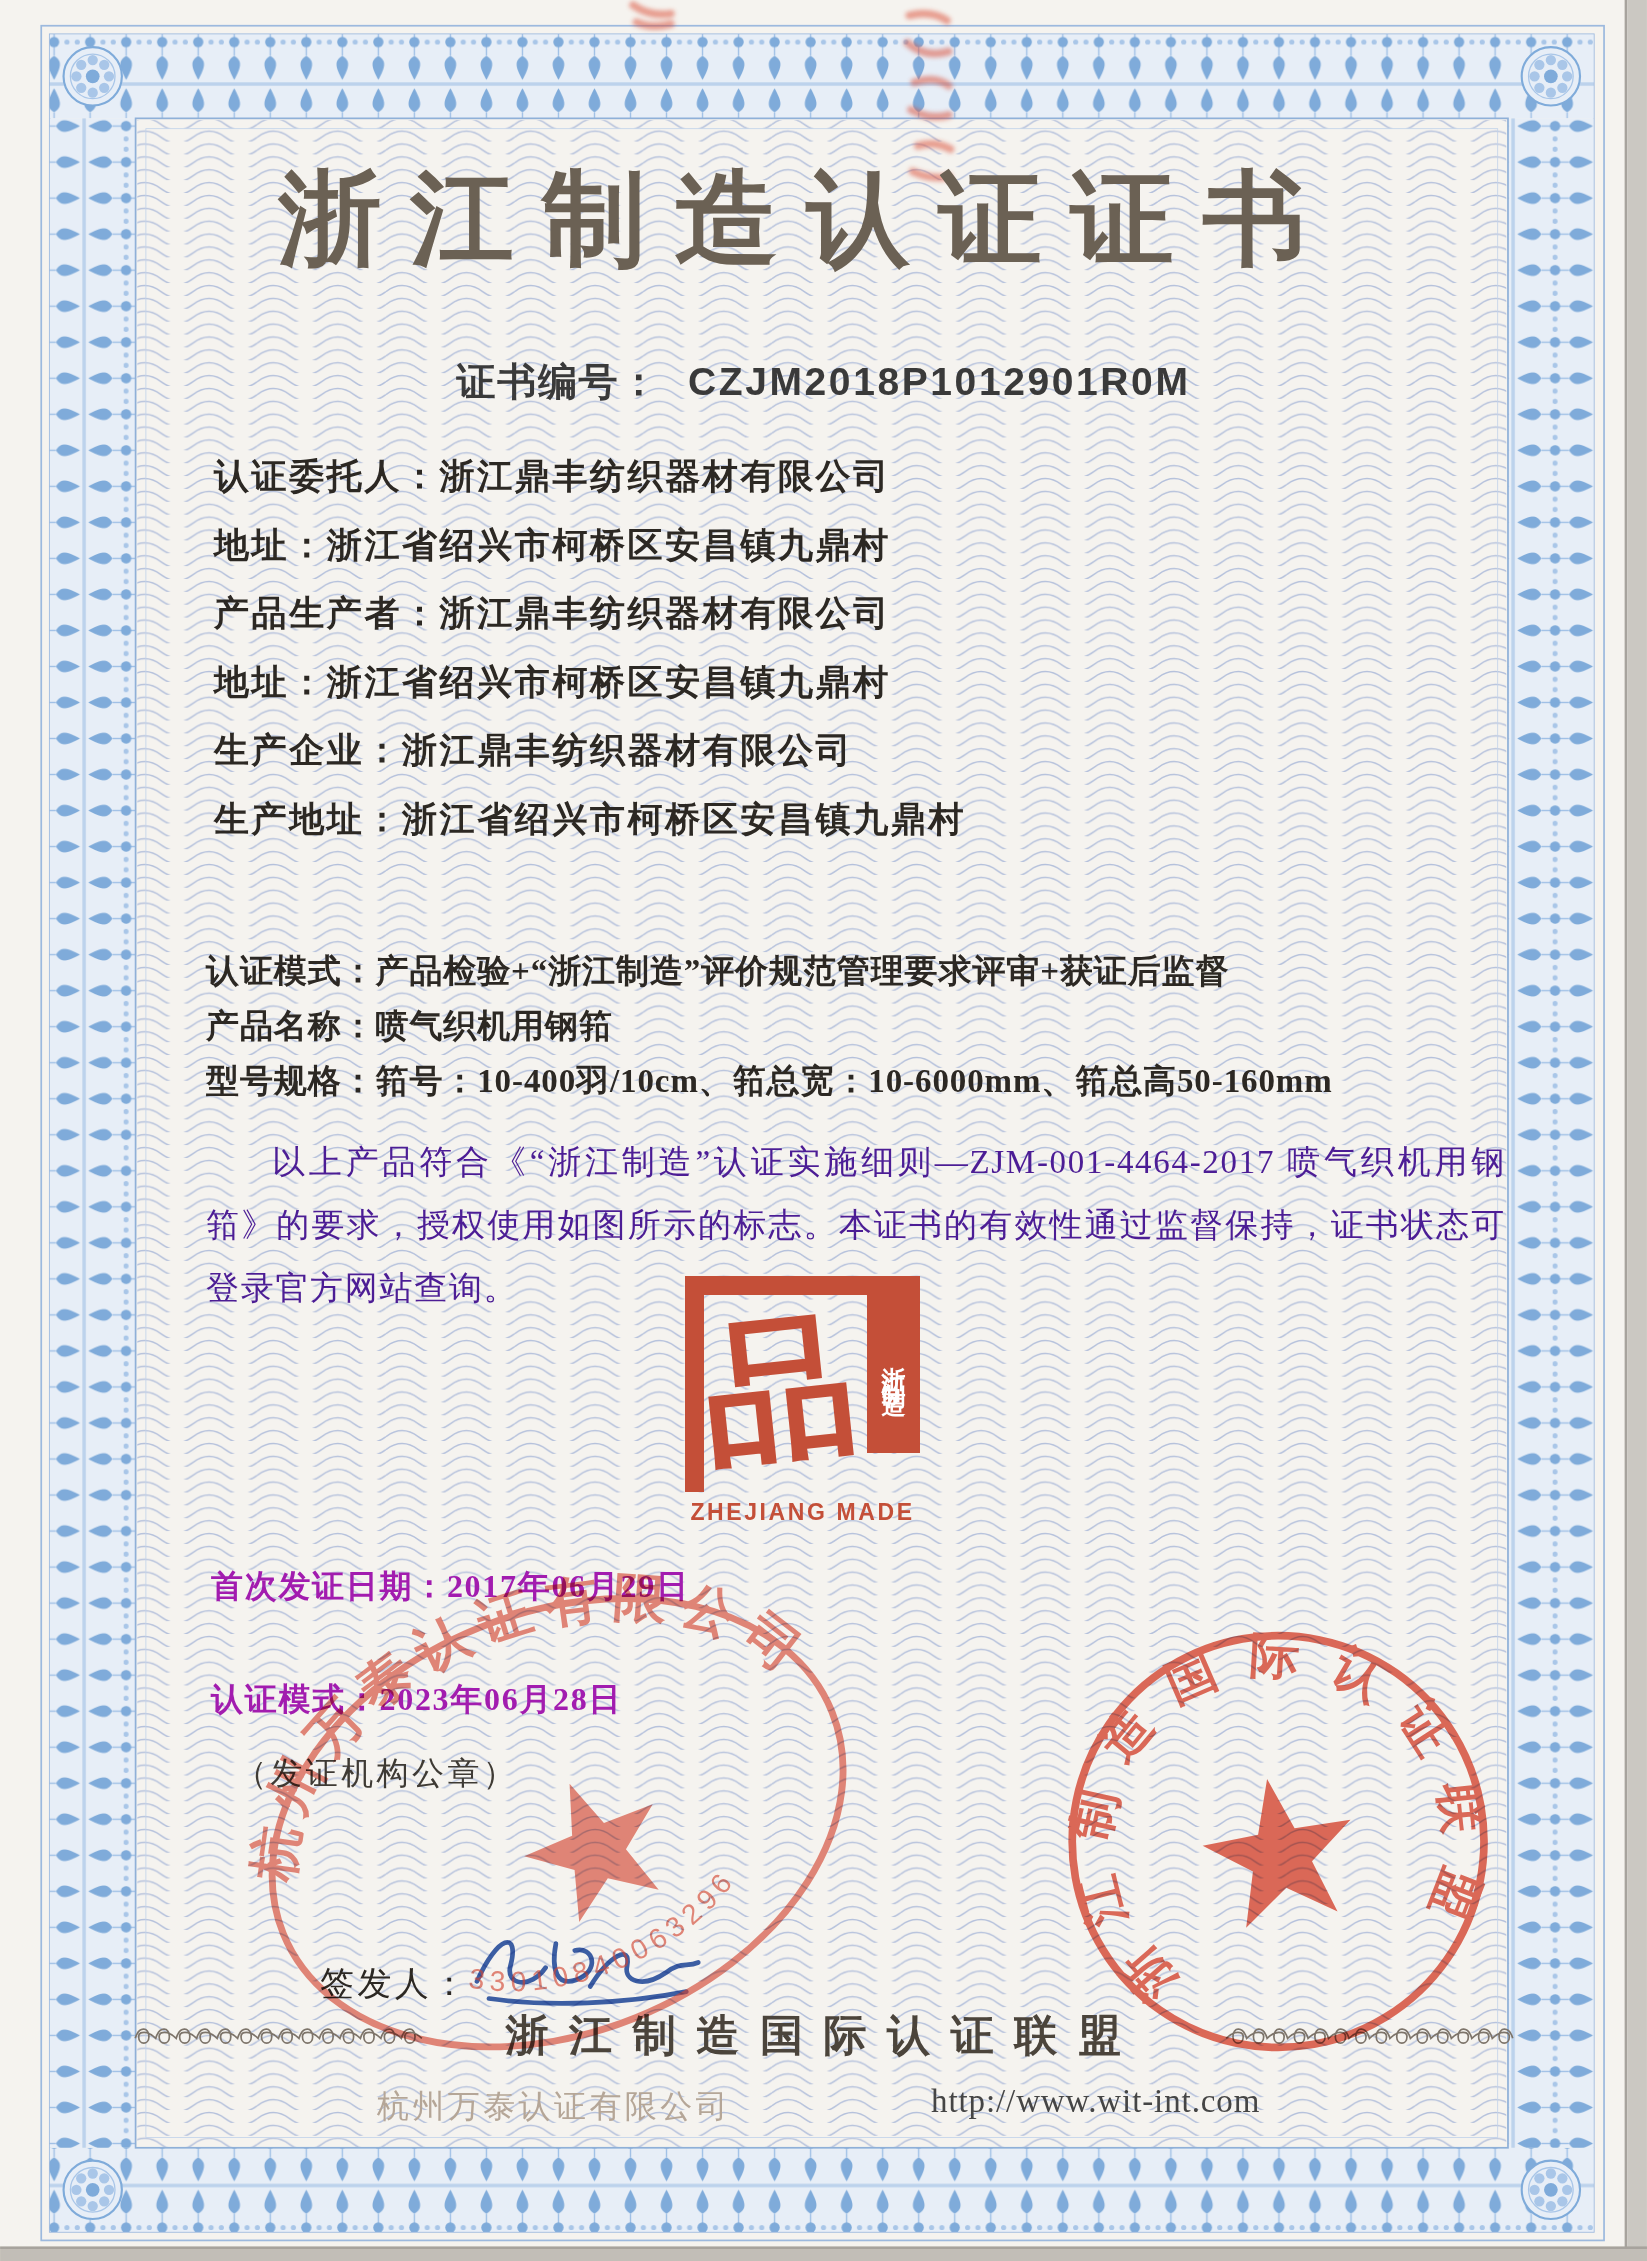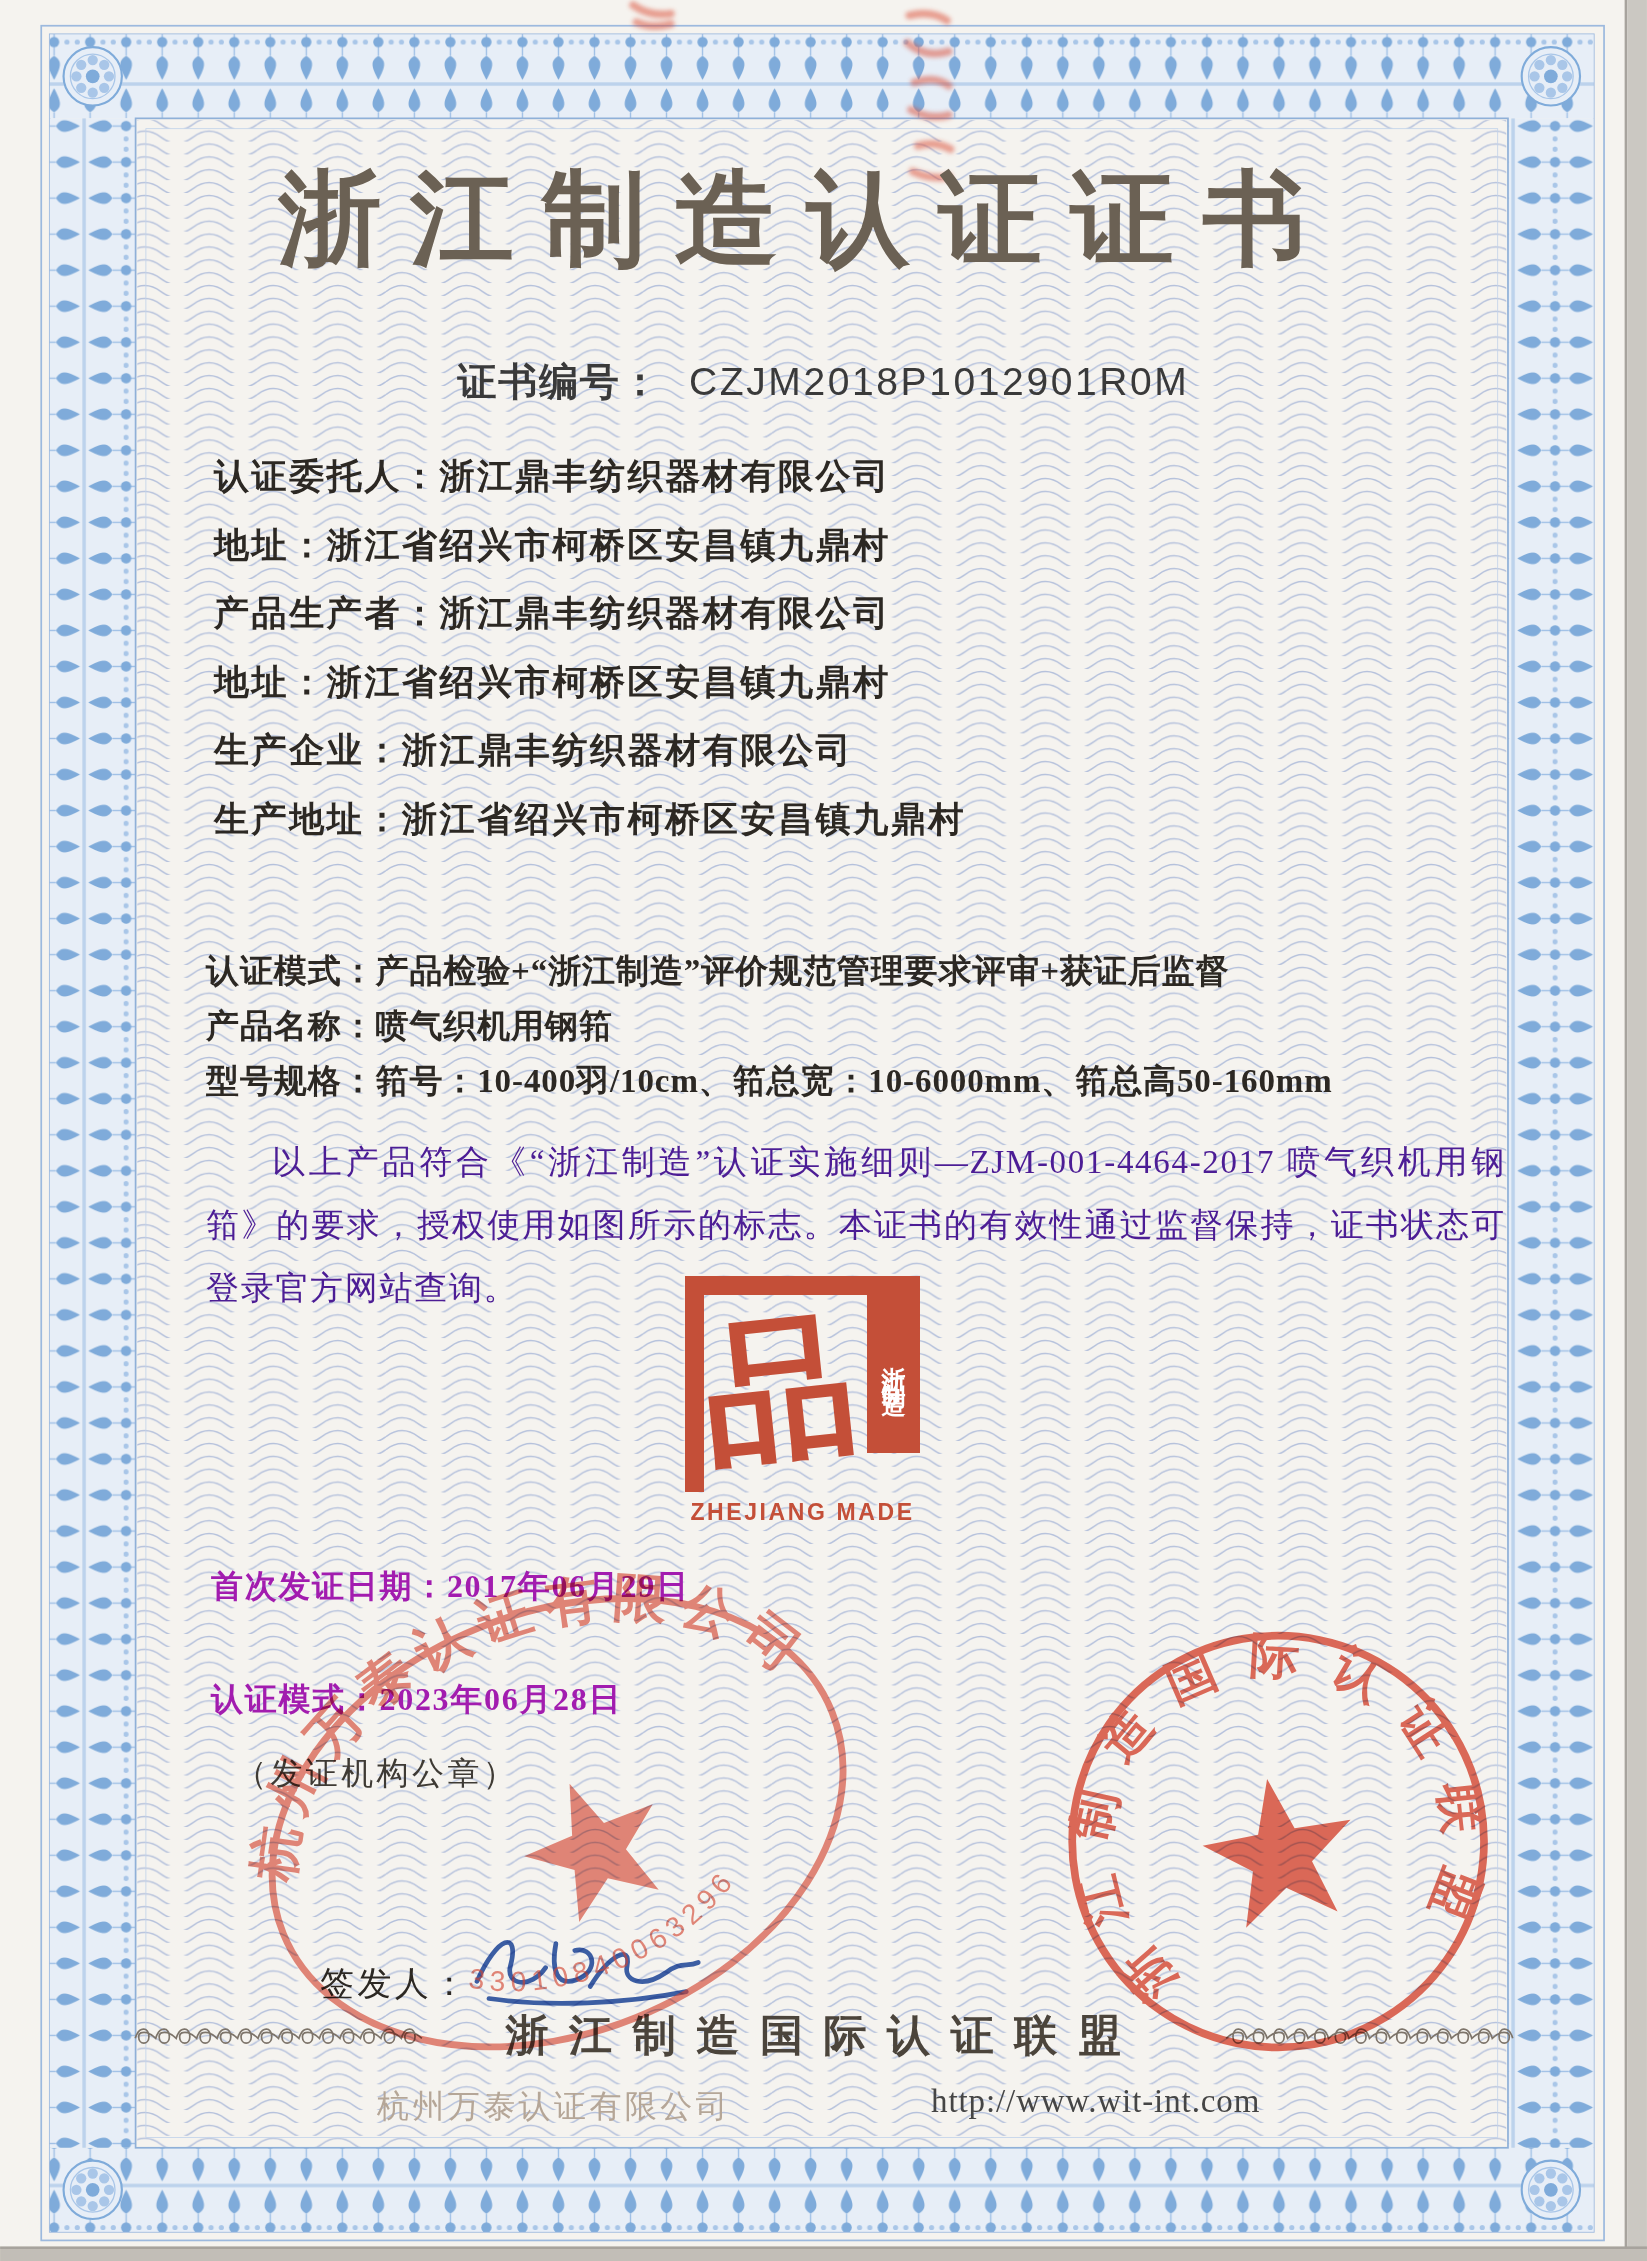--- a/index.html
+++ b/index.html
@@ -8,21 +8,21 @@
   .page *{box-sizing:border-box;}
   svg{display:block;}
   .bg{position:absolute;left:0;top:0;z-index:0;}
   .content{position:absolute;left:0;top:0;width:1647px;height:1653px;z-index:2;}
   .overlay{position:absolute;left:0;top:0;z-index:4;mix-blend-mode:multiply;pointer-events:none;}
   .t{position:absolute;white-space:nowrap;}
   .title{left:103px;top:151px;width:1407px;text-align:center;font-family:"DejaVu Serif",serif;
          font-weight:700;font-size:103px;letter-spacing:29px;color:#6b6154;}
   .certline{left:0;top:355px;width:1647px;text-align:center;font-family:"Liberation Sans",sans-serif;
             font-size:39px;color:#3a3a3a;font-weight:700;letter-spacing:1.7px;}
-  .certline .val{font-weight:400;letter-spacing:2.6px;margin-left:28px;}
+  .certline .val{font-weight:700;letter-spacing:2.6px;margin-left:28px;}
   .frow{left:214px;font-weight:700;font-size:35px;color:#2c2823;letter-spacing:2.6px;}
   .srow{left:206px;font-weight:700;font-size:33px;color:#2c2823;letter-spacing:0.9px;}
   .statement{position:absolute;left:206px;top:1131px;width:1300px;font-size:33px;line-height:63px;
              color:#4c1d95;text-indent:2em;text-align:justify;letter-spacing:1.7px;}
   .drow{left:211px;font-weight:700;font-size:32px;color:#a21caf;letter-spacing:1.7px;}
   .sealnote{left:214px;top:1752px;font-size:32px;color:#3e3a34;letter-spacing:3.4px;margin-left:21px;}
   .signer{left:320px;top:1961px;font-size:34px;font-weight:400;color:#2c2823;letter-spacing:3.4px;}
   .band-title{left:0;top:2007px;width:1647px;text-align:center;font-size:43px;font-weight:700;
               color:#4b443b;letter-spacing:20.6px;}
   .foot-left{left:377px;top:2085px;font-size:32px;color:#b5a697;letter-spacing:3.4px;}

